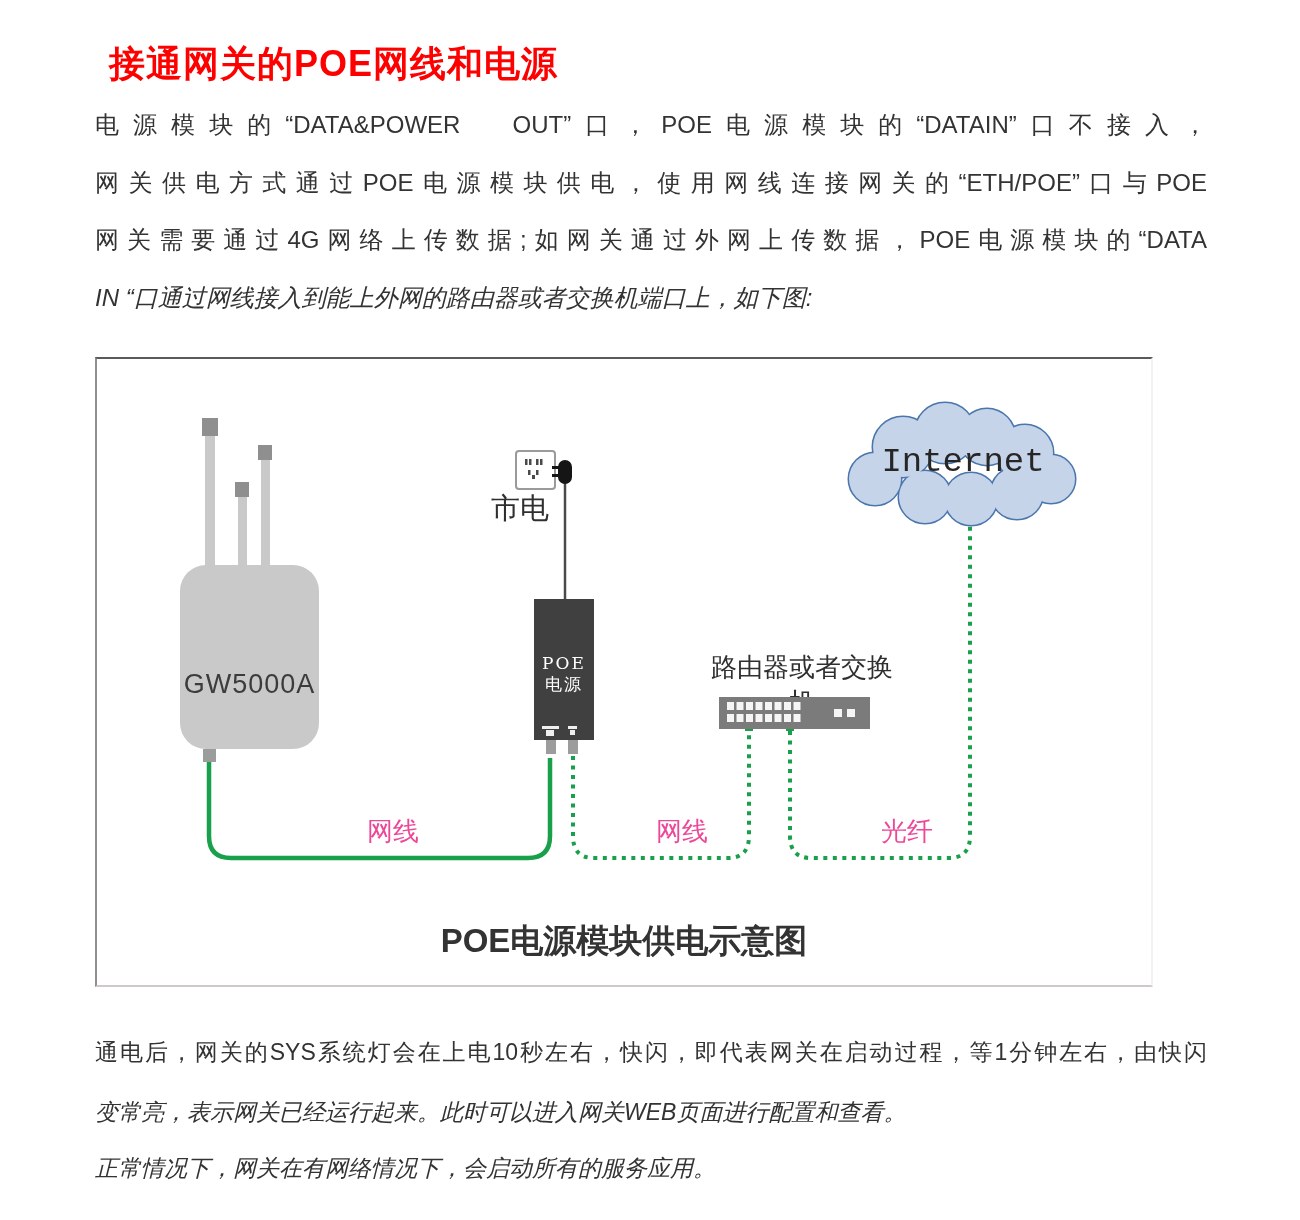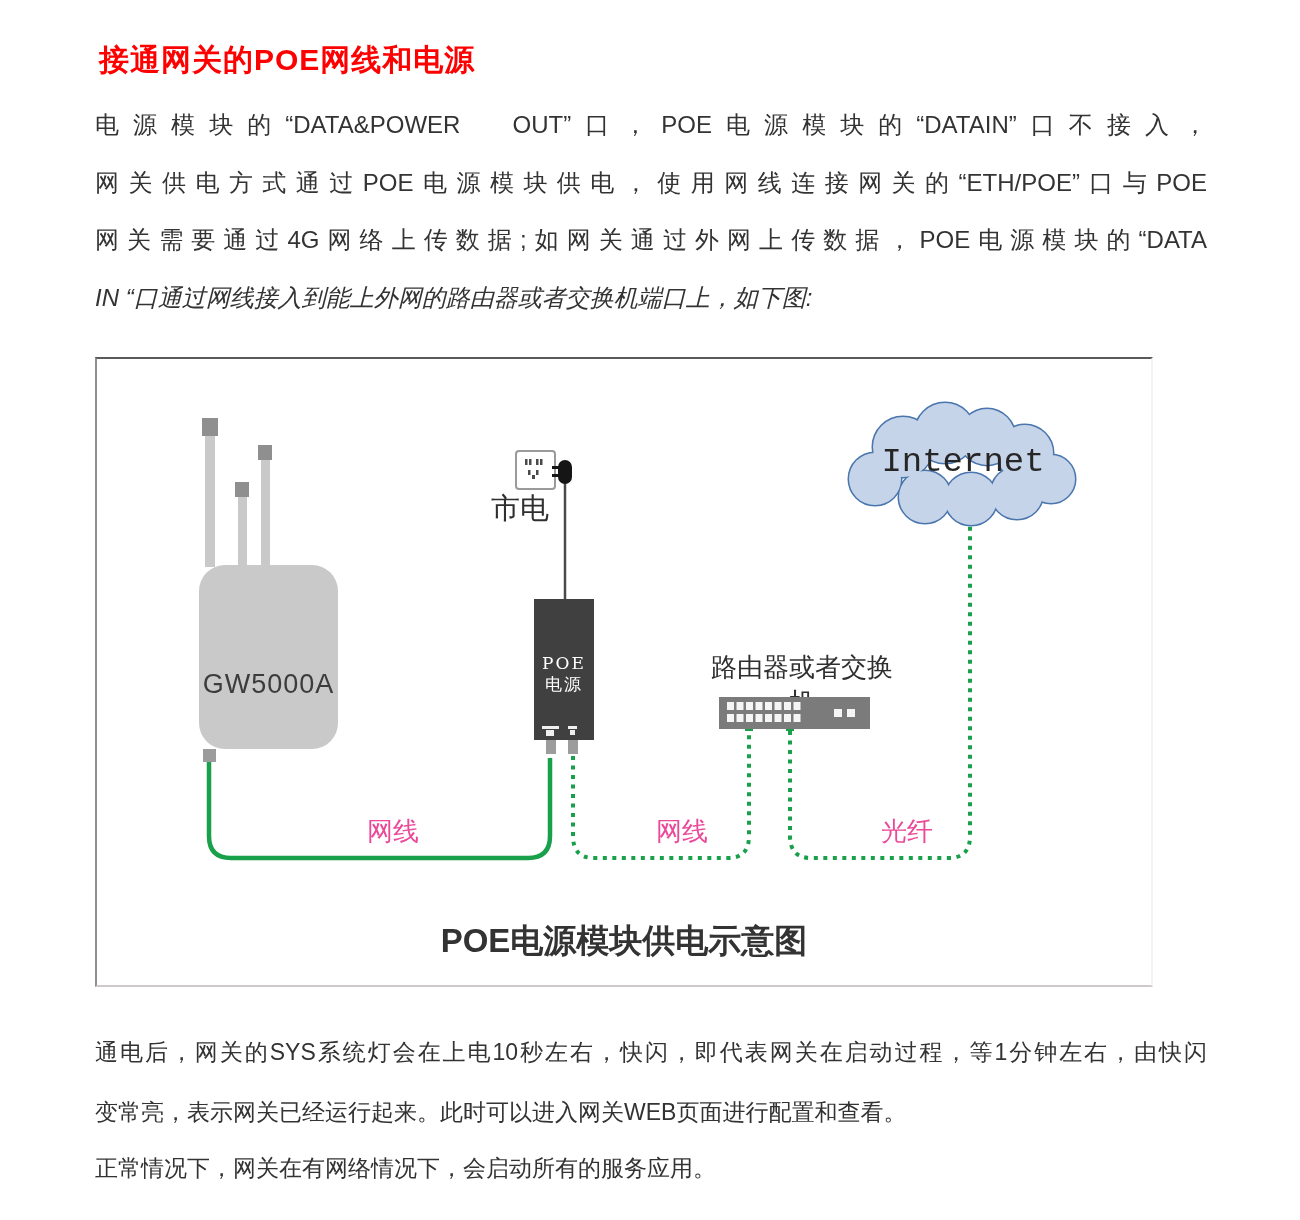--- a/index.html
+++ b/index.html
@@ -3,38 +3,38 @@
 <meta charset="utf-8">
 <style>
   html,body{margin:0;padding:0;background:#ffffff;}
   body{
     width:1300px;height:1220px;position:relative;overflow:hidden;
     font-family:"Liberation Sans","DejaVu Sans",sans-serif;color:#333;
   }
   .abs{position:absolute;}
   
   .page-title{
-    left:99px;top:40px;font-size:30px;font-weight:bold;color:#fe0000;letter-spacing:1px;
+    left:109px;top:40px;font-size:36px;font-weight:bold;color:#fe0000;letter-spacing:1px;
   }
   .intro{left:95px;top:96px;width:1112px;}
   .intro .tline{
     height:57.5px;line-height:57.5px;font-size:24px;color:#333;
     text-align:justify;text-align-last:justify;white-space:nowrap;white-space:normal;
   }
   .intro .tline.no-just{text-align-last:left;font-style:italic;}
   
   .diagram{
     left:95px;top:357px;width:1058px;height:630px;box-sizing:border-box;background:#fff;
     border-top:2px solid #5a5a5a;border-left:2px solid #8f8f8f;
     border-bottom:2px solid #cfcaca;border-right:2px solid #f3f3f3;
   }
   .diagram .abs{position:absolute;}
   
   .gw-body{left:83px;top:206px;width:139px;height:184px;background:#c9c9c9;border-radius:26px;
-    display:flex;align-items:center;justify-content:center;margin-left:19px;}
+    display:flex;align-items:center;justify-content:center;}
   .gw-label{font-size:27px;color:#3c3c3c;letter-spacing:1px;margin-top:55px;}
   .ant-stem{background:#c9c9c9;}
   .ant-cap{background:#8f8f8f;}
   
   .outlet{left:418px;top:91px;width:37px;height:36px;background:#fff;border:2px solid #9a9a9a;border-radius:4px;}
   .mains-label{left:388px;top:130px;width:70px;text-align:center;font-size:29px;color:#2f2f2f;}
   
   .poe-module{left:437px;top:240px;width:60px;height:141px;background:#404040;text-align:center;}
   .poe-text{margin-top:54px;font-family:"DejaVu Serif","Liberation Serif",serif;
     font-size:17px;line-height:21px;color:#ffffff;letter-spacing:2px;}
@@ -45,21 +45,21 @@
   .cloud-wrap{left:740px;top:42px;width:252px;height:126px;}
   .cloud-text{left:740px;top:84px;width:252px;text-align:center;
     font-family:Liberation Mono, monospace;font-size:34px;color:#262626;}
   
   .cable-label{font-size:26px;color:#ec4899;text-align:right;width:100px;}
   .caption{left:0;top:560px;width:100%;text-align:center;font-size:33px;font-weight:bold;color:#333;}
   
   .footer{left:95px;top:1022px;width:1112px;}
   .footer .tline{font-size:23px;color:#333;line-height:60px;
     text-align:justify;text-align-last:justify;}
-  .footer .tline.no-just{text-align-last:left;}
+  .footer .tline.no-just{text-align-last:left;font-style:italic;}
 </style>
 </head>
 <body>
 
 <div class="abs page-title">接通网关的POE网线和电源</div>
 
 <div class="abs intro">
   <div class="tline">电源模块的“DATA&amp;POWER　OUT”口，POE电源模块的“DATAIN”口不接入，</div>
   <div class="tline">网关供电方式通过POE电源模块供电，使用网线连接网关的“ETH/POE”口与POE</div>
   <div class="tline">网关需要通过4G网络上传数据;如网关通过外网上传数据，POE电源模块的“DATA</div>

